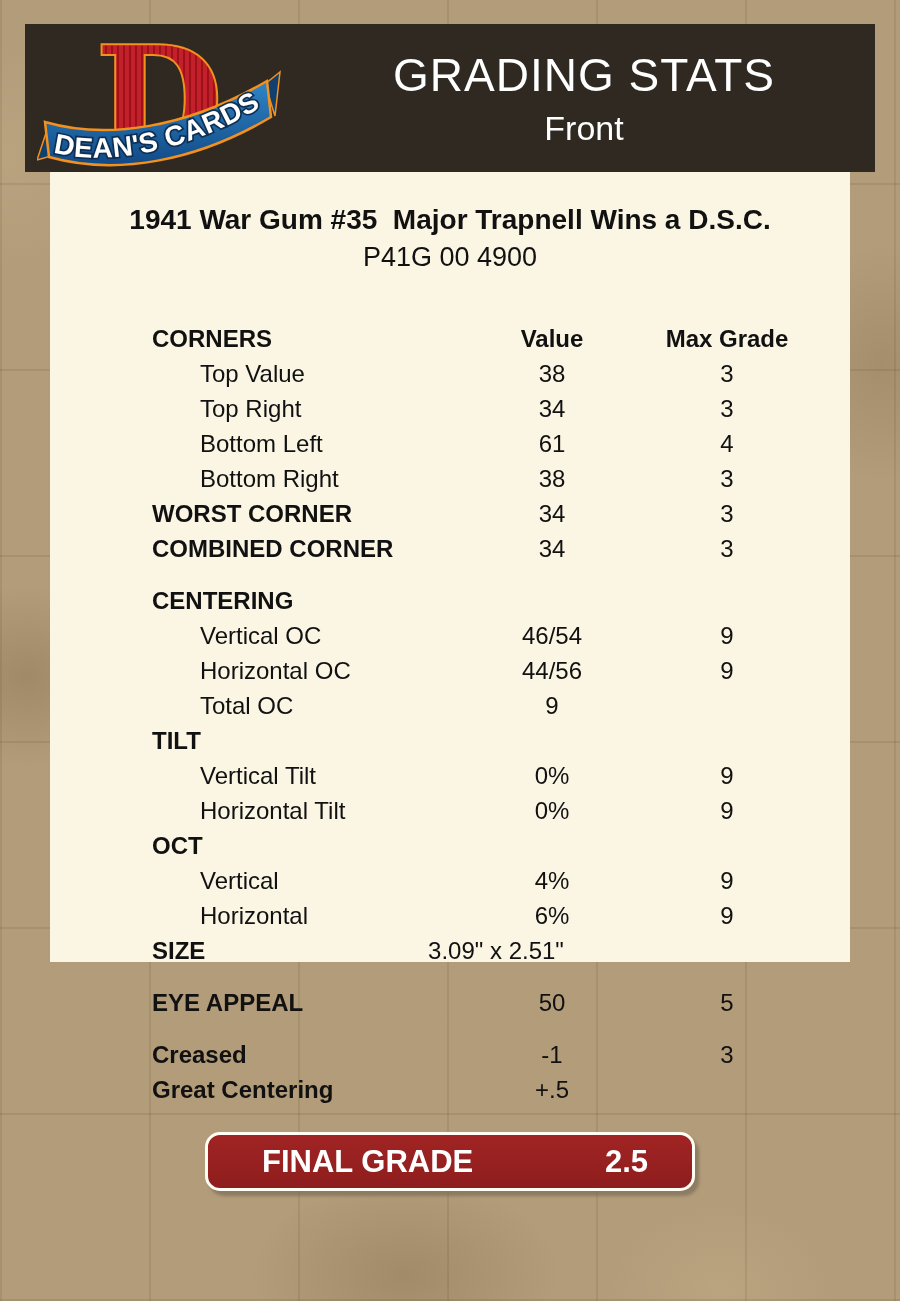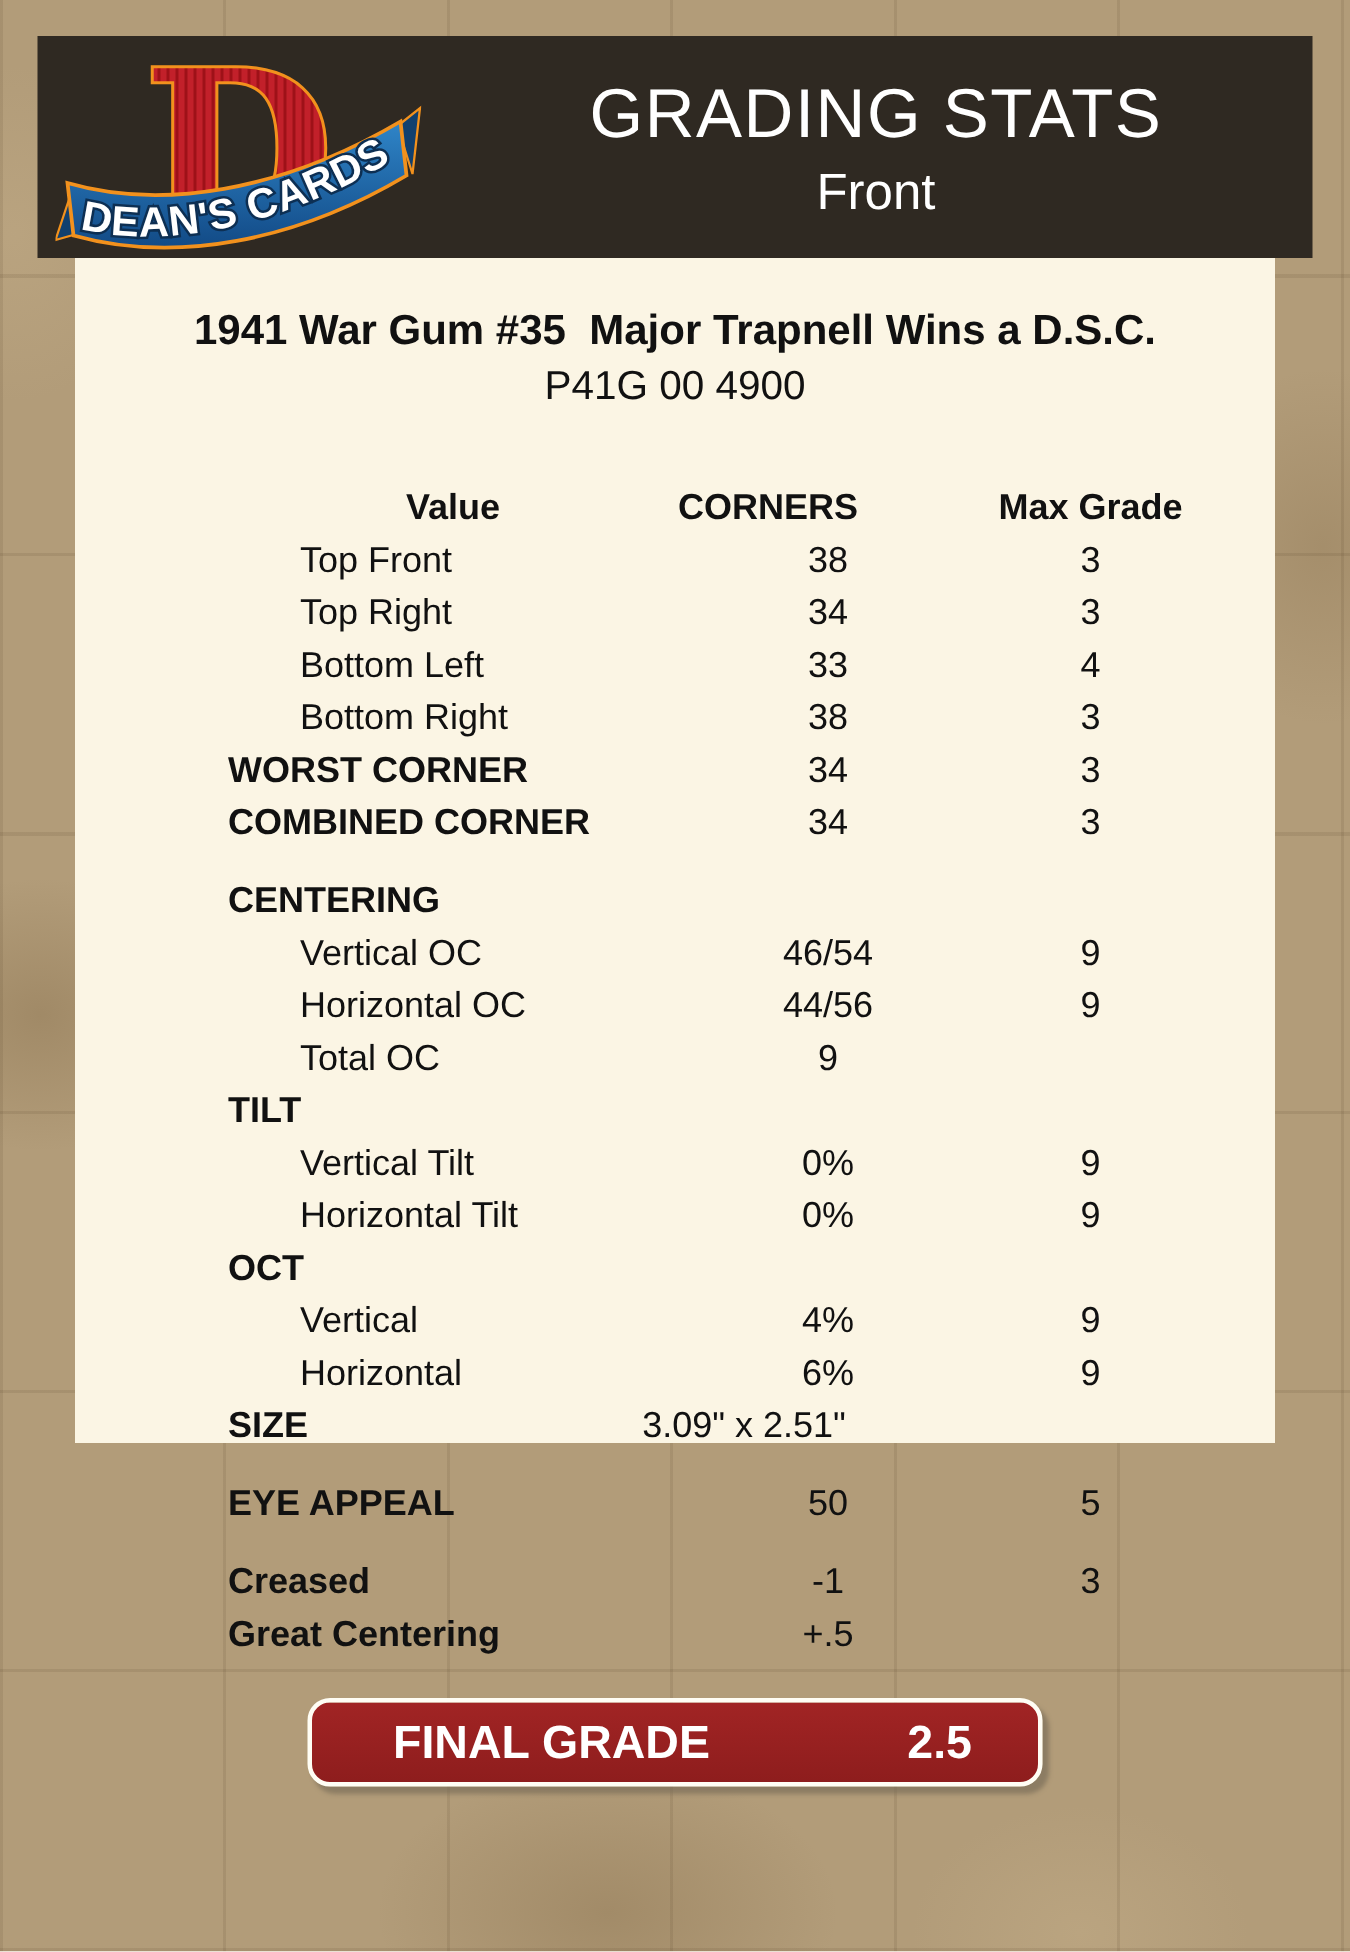--- a/index.html
+++ b/index.html
@@ -105,37 +105,37 @@
       <div class="h-sub">Front</div>
     </div>
   </header>
 
   <main class="panel">
     <div class="card-title">1941 War Gum #35  Major Trapnell Wins a D.S.C.</div>
     <div class="card-code">P41G 00 4900</div>
 
     <div class="stats-table">
         <div class="trow colhead">
+          <div class="cell cell-label">CORNERS</div>
           <div class="cell cell-value">Value</div>
-          <div class="cell cell-label">CORNERS</div>
           <div class="cell cell-max">Max Grade</div>
         </div>
         <div class="trow item">
-          <div class="cell cell-label">Top Front</div>
+          <div class="cell cell-label">Top Value</div>
           <div class="cell cell-value">38</div>
           <div class="cell cell-max">3</div>
         </div>
         <div class="trow item">
           <div class="cell cell-label">Top Right</div>
           <div class="cell cell-value">34</div>
           <div class="cell cell-max">3</div>
         </div>
         <div class="trow item">
           <div class="cell cell-label">Bottom Left</div>
-          <div class="cell cell-value">33</div>
+          <div class="cell cell-value">61</div>
           <div class="cell cell-max">4</div>
         </div>
         <div class="trow item">
           <div class="cell cell-label">Bottom Right</div>
           <div class="cell cell-value">38</div>
           <div class="cell cell-max">3</div>
         </div>
         <div class="trow section">
           <div class="cell cell-label">WORST CORNER</div>
           <div class="cell cell-value">34</div>

